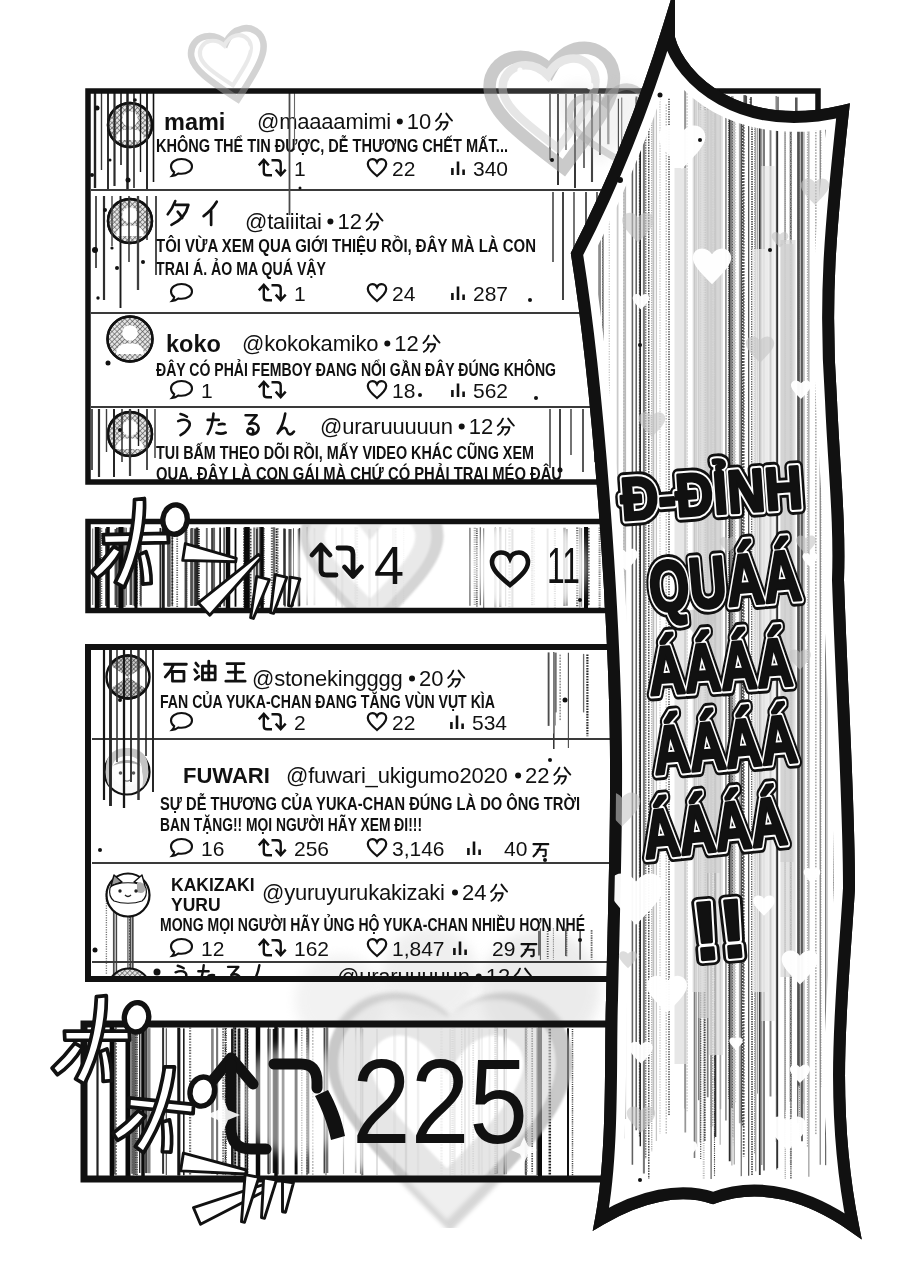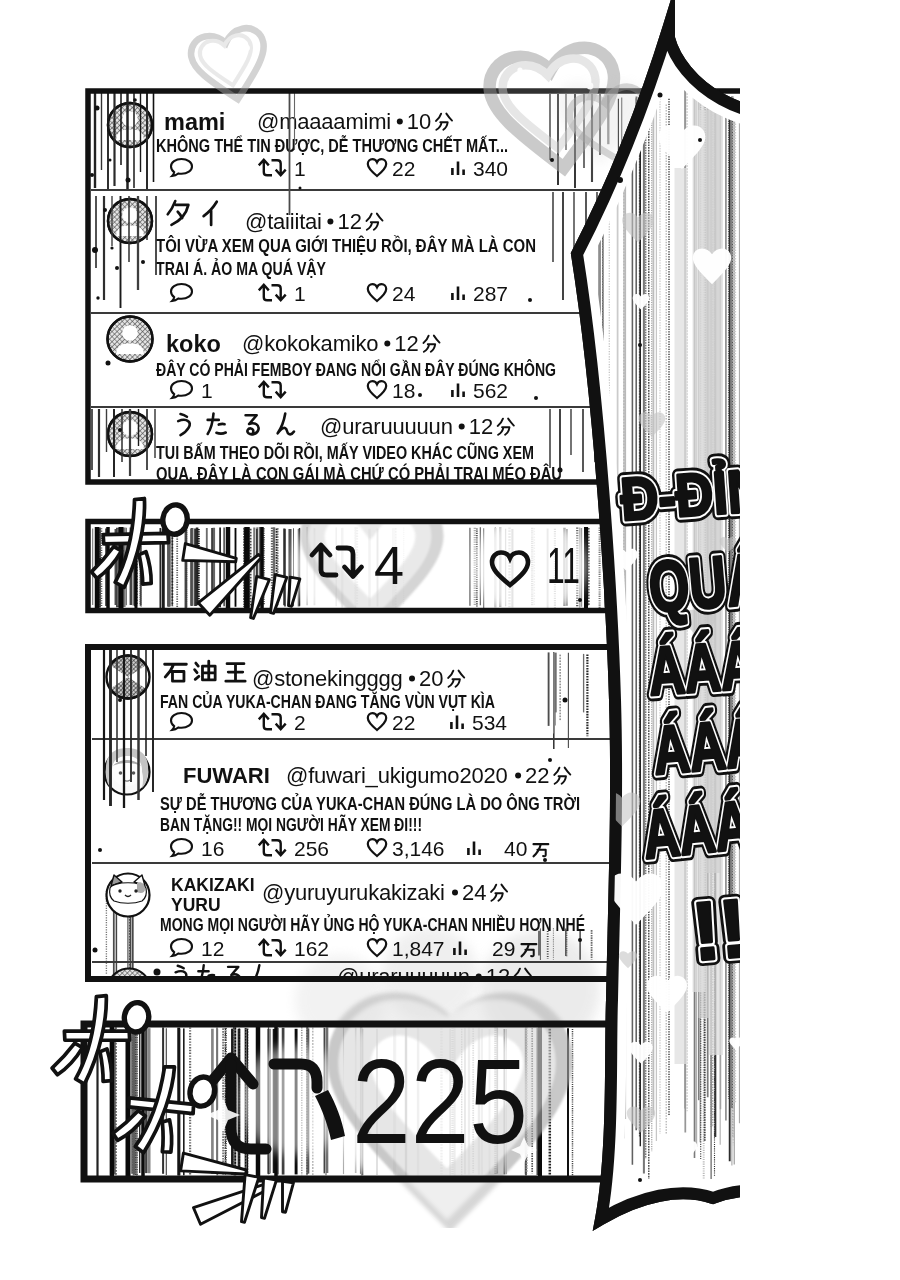--- a/index.html
+++ b/index.html
@@ -1,14 +1,14 @@
 <!DOCTYPE html>
 <html><head><meta charset="utf-8">
 <style>html,body{margin:0;padding:0;background:#fff;}
-#page{position:relative;width:740px;height:1280px;overflow:hidden;background:#fff;font-family:"Liberation Sans",sans-serif;}
+#page{position:relative;width:900px;height:1280px;overflow:hidden;background:#fff;font-family:"Liberation Sans",sans-serif;}
 </style></head><body>
 <div id="page">
 <svg width="900" height="1280" viewBox="0 0 900 1280" xmlns="http://www.w3.org/2000/svg">
 <defs>
 <pattern id="hatch" width="3.6" height="3.6" patternUnits="userSpaceOnUse" patternTransform="rotate(45)">
 <rect width="3.6" height="3.6" fill="#e3e3e3"></rect>
           <line x1="0" y1="0" x2="0" y2="3.6" stroke="#3c3c3c" stroke-width="1.15"></line>
           <line x1="0" y1="0" x2="3.6" y2="0" stroke="#4a4a4a" stroke-width="1.0"></line>
 </pattern>
 <filter id="blur1">

